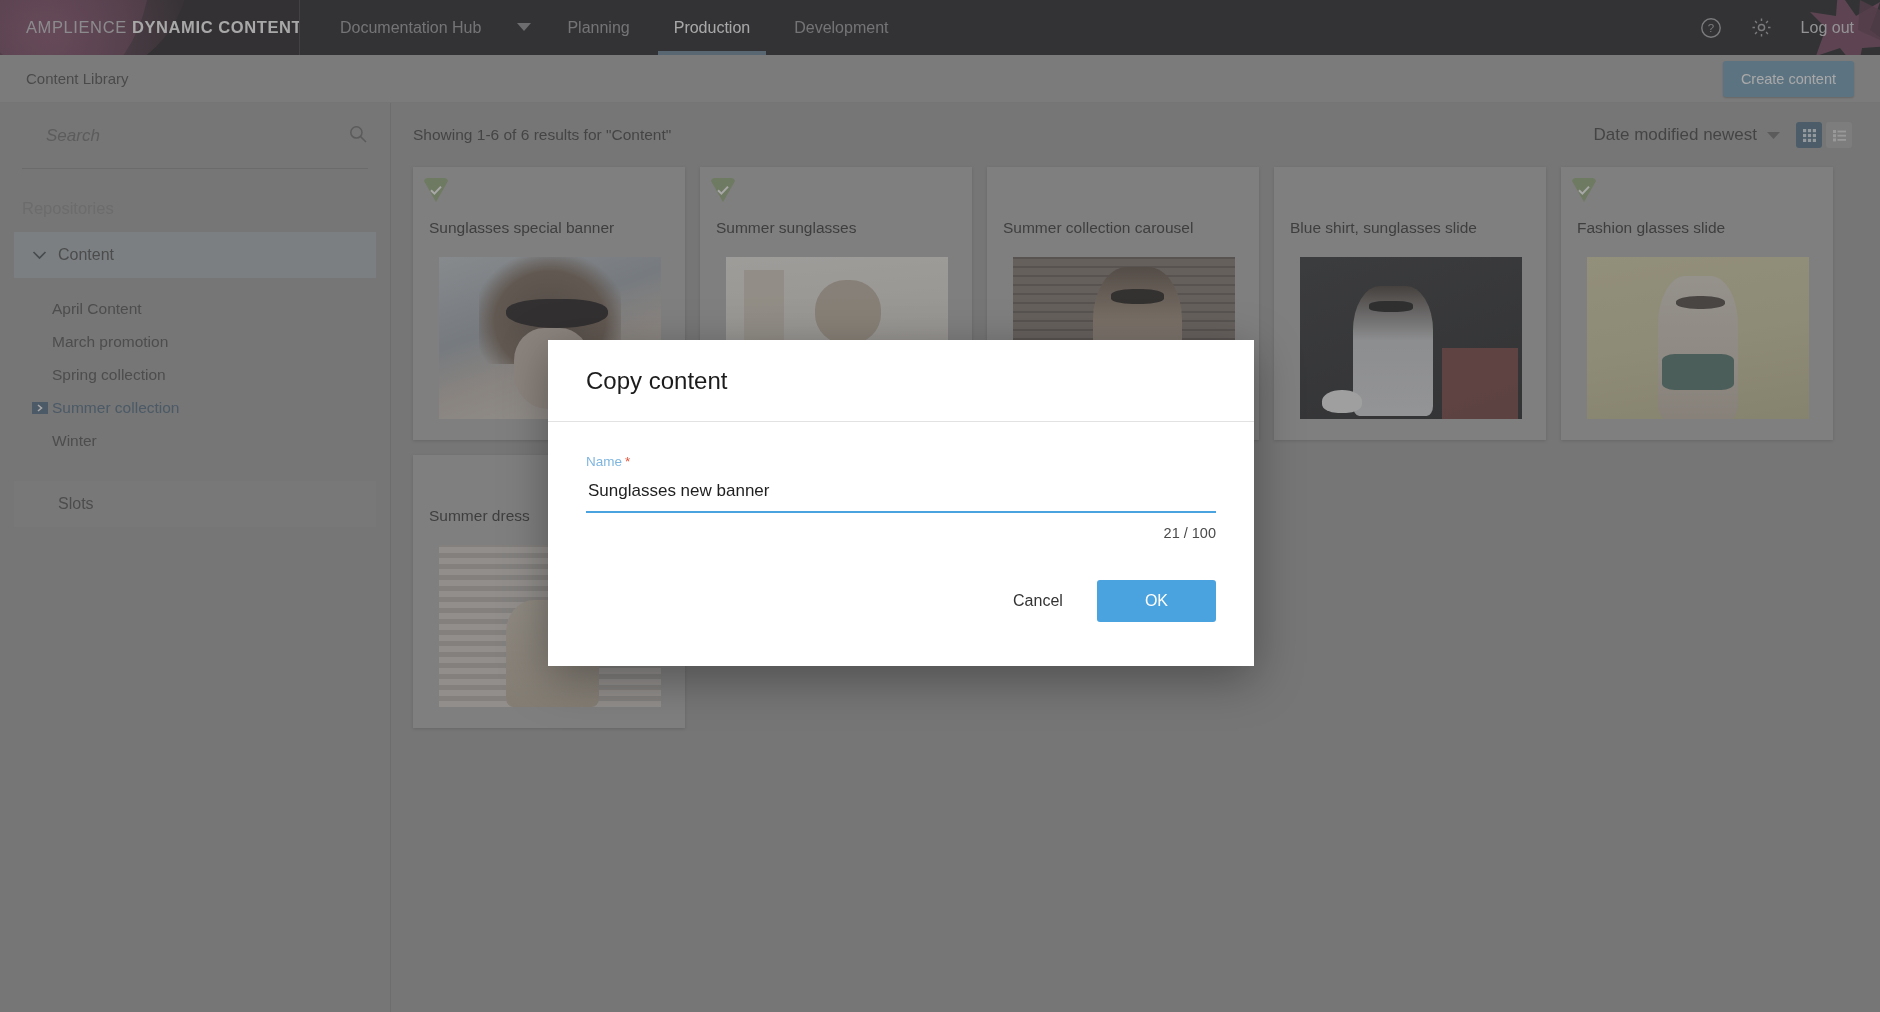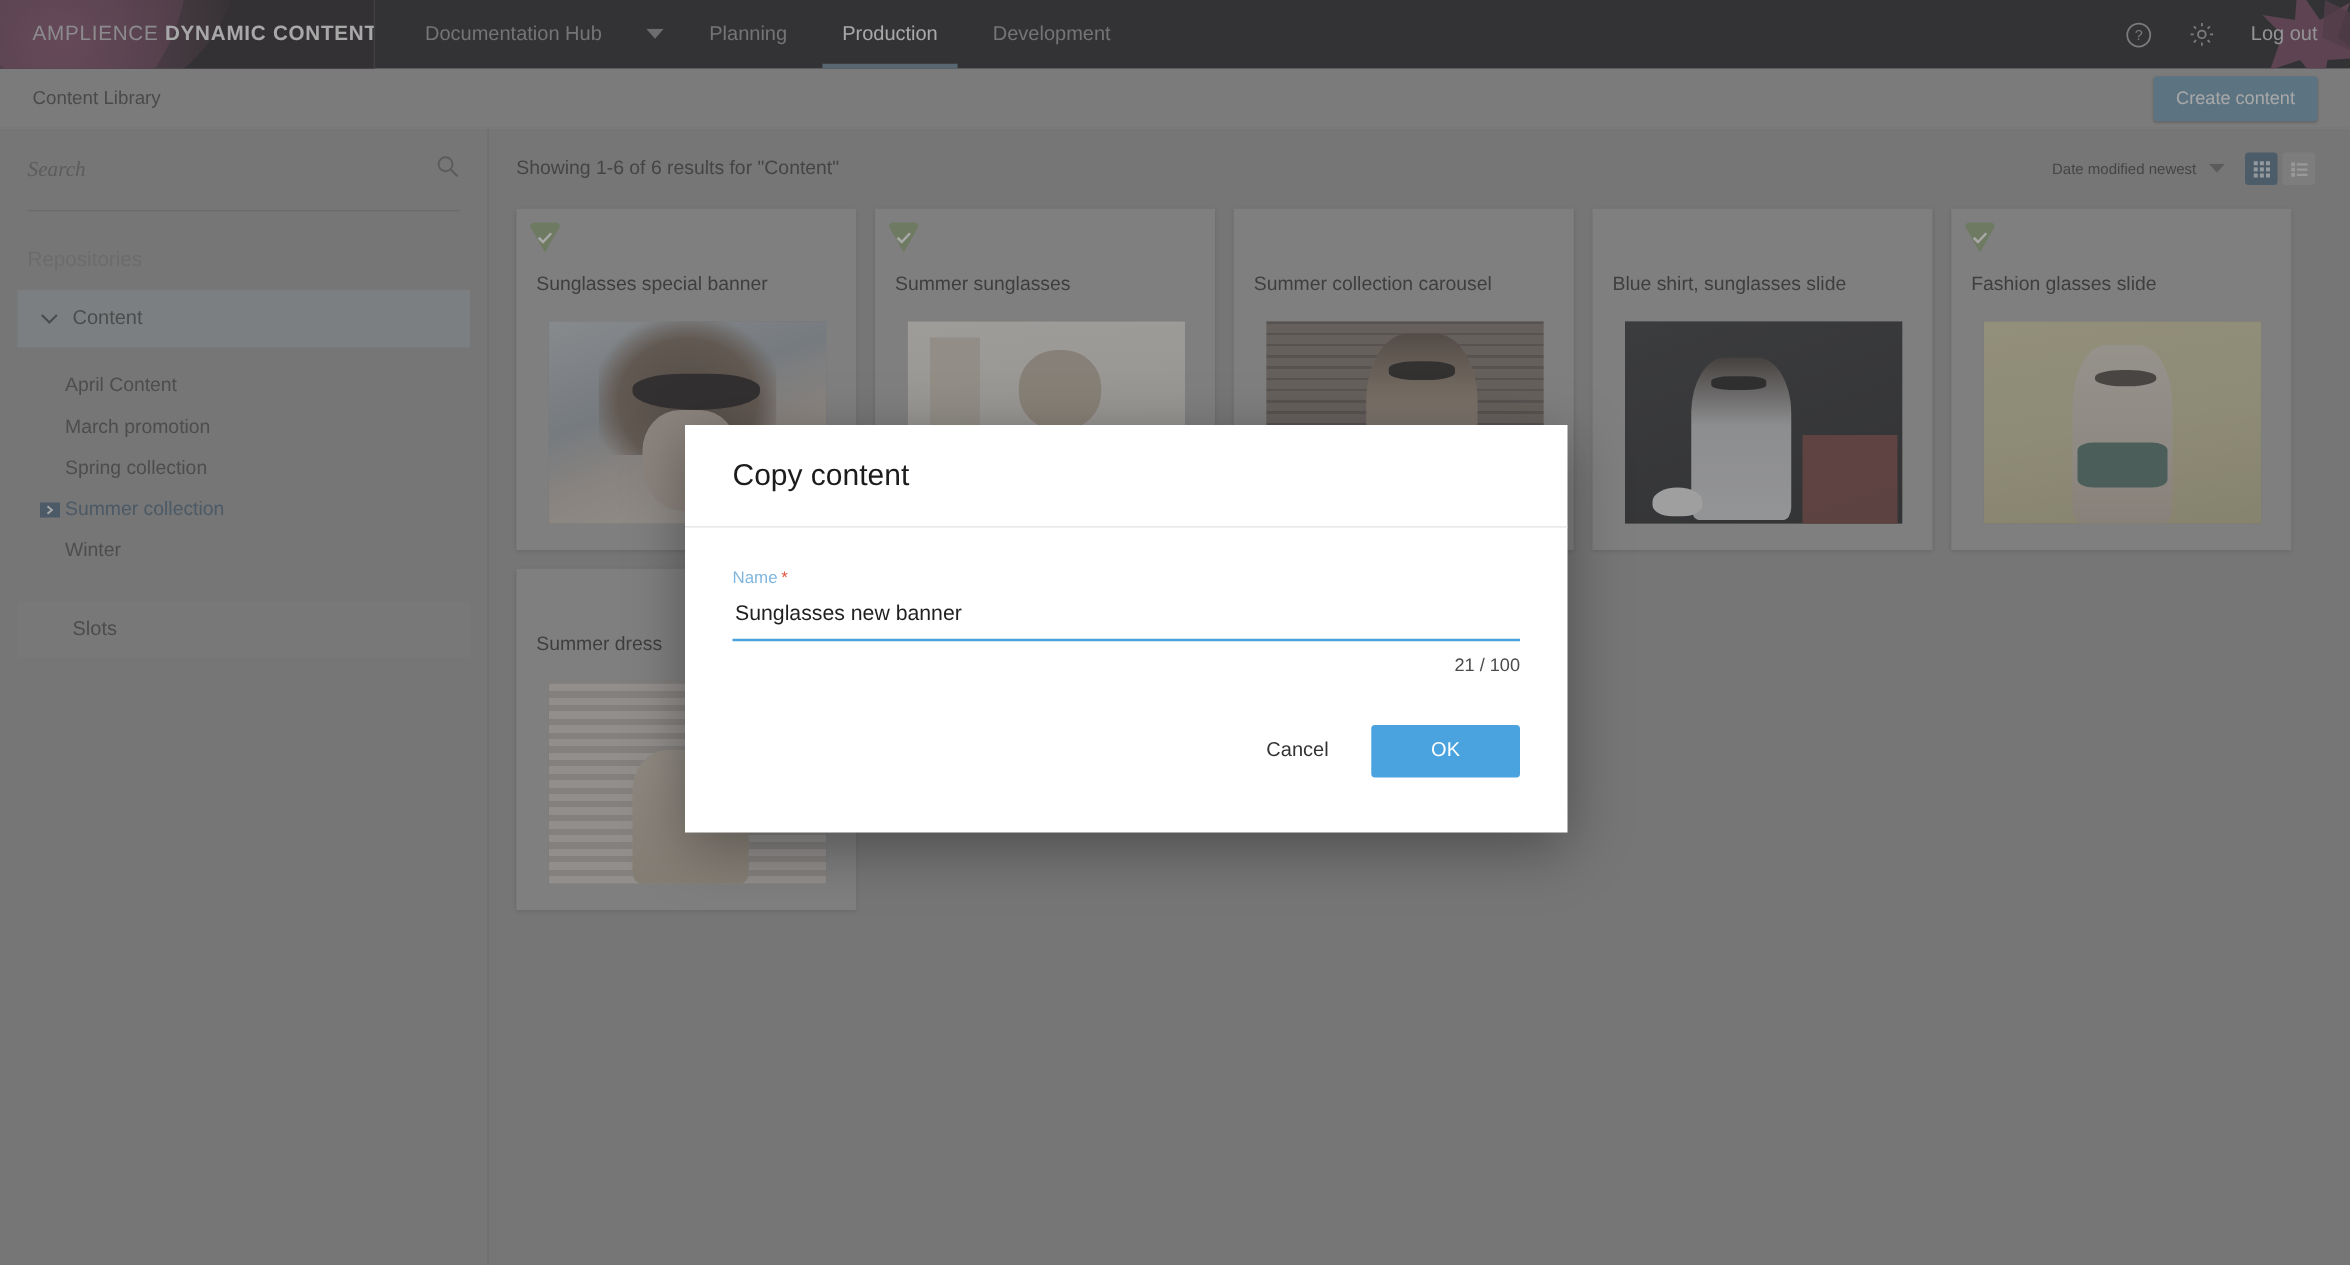--- a/index.html
+++ b/index.html
@@ -84,21 +84,21 @@
   .body-split { display: flex; height: 909px; background: #9e9e9e; }
 
   
   .sidebar { width: 390px; background: #9e9e9e; padding-top: 0; }
   .search-row {
     display: flex; align-items: center; height: 66px;
     margin: 0 22px; border-bottom: 1px solid #8a8a8a;
   }
   .search-input {
     flex: 1; background: transparent; border: none; outline: none;
-    font-family: Liberation Serif, serif; font-size: 17px; font-style: italic; color: #5e5e5e;
+    font-family: Liberation Sans, sans-serif; font-size: 17px; font-style: italic; color: #5e5e5e; margin-left: 24px;
   }
   .search-input::placeholder { color: #6d6d6d; font-style: italic; }
   .sec-label {
     font-size: 16.5px; color: #8b8b8b; padding: 30px 0 14px 22px;
   }
   .tree-row {
     display: flex; align-items: center; height: 46px;
     margin: 0 14px; padding-left: 18px; font-size: 16px; color: #4d4d4d;
     cursor: pointer; border-radius: 1px;
   }
@@ -117,21 +117,21 @@
   }
 
   
   .main { flex: 1; background: #9e9e9e; border-left: 1px solid #8e8e8e; }
   .main-toolbar {
     display: flex; align-items: center; height: 64px; padding: 0 28px 0 22px;
   }
   .results-text { font-size: 15.5px; color: #3f3f3f; }
   .toolbar-right { margin-left: auto; display: flex; align-items: center; gap: 16px; }
   .sort-ctl {
-    display: flex; align-items: center; gap: 10px; font-size: 12px;
+    display: flex; align-items: center; gap: 10px; font-size: 17px;
     color: #3f3f3f; cursor: pointer;
   }
   .view-toggle { display: flex; gap: 4px; }
   .vbtn {
     width: 26px; height: 26px; border-radius: 3px; display: flex;
     align-items: center; justify-content: center; cursor: pointer;
     background: #adadad;
   }
   .vbtn.active { background: #2e73a8; }
 

